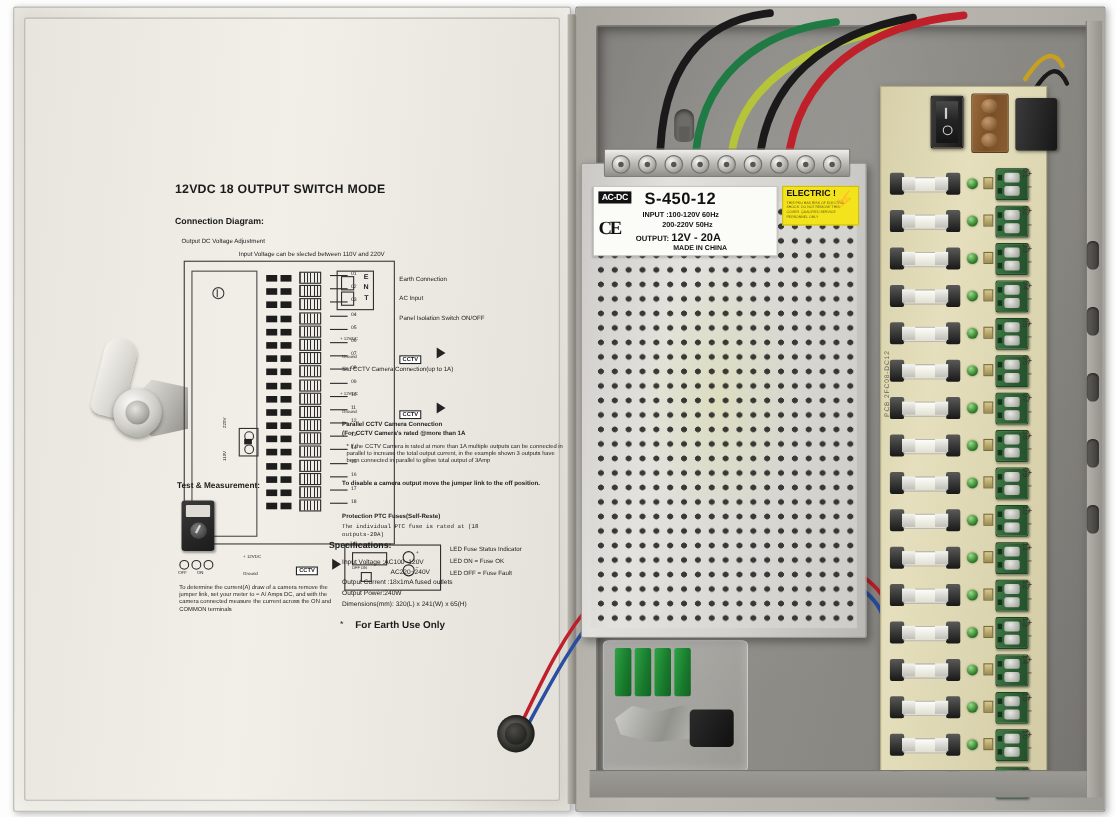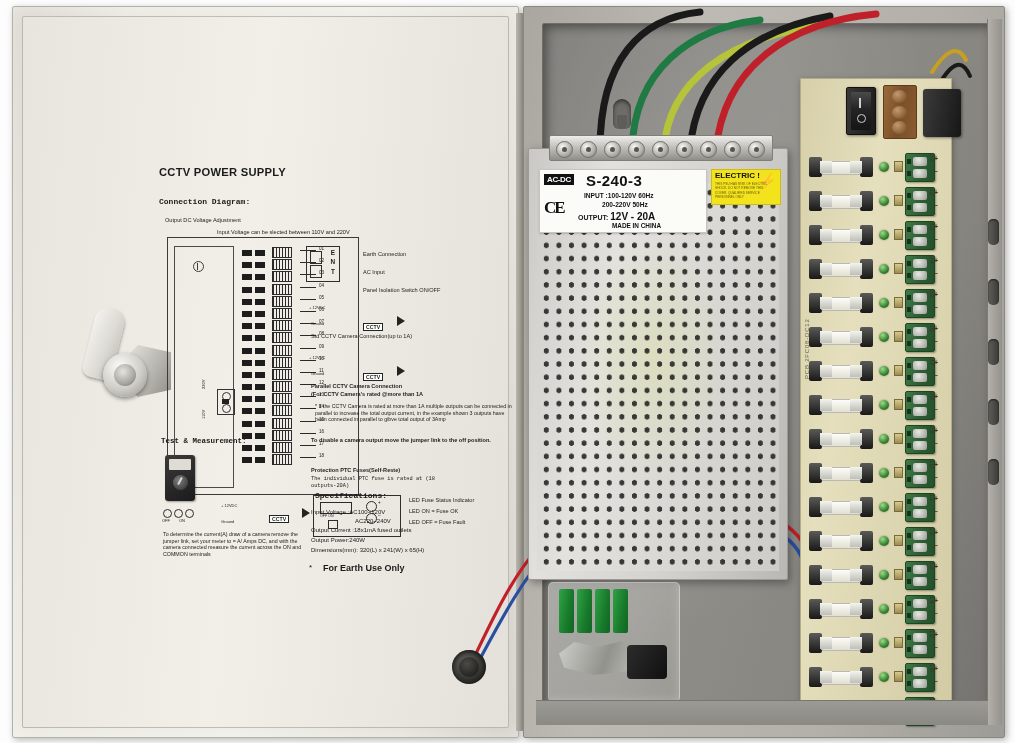--- a/index.html
+++ b/index.html
@@ -53,21 +53,21 @@
   .lock-barrel:after{content:"";position:absolute;left:11px;top:11px;width:22px;height:22px;border-radius:50%;
     background:radial-gradient(circle at 40% 35%,#e6e4de,#a9a7a1 60%,#6e6c67);}
   .lock-nut{position:absolute;left:44px;top:40px;width:46px;height:52px;
     background:linear-gradient(120deg,#e8e6e0,#b9b7b1 55%,#8f8d87);
     clip-path:polygon(28% 0,100% 14%,100% 86%,28% 100%,0 74%,0 26%);
     box-shadow:1px 2px 3px rgba(0,0,0,.3);}
 
   
   .label{position:absolute;left:146px;top:158px;width:355px;height:412px;color:#1b1b1b;}
   .lb-title{font-size:11.2px;font-weight:bold;letter-spacing:.25px;line-height:14px;}
-  .lb-sub{position:absolute;left:0;top:32px;font-size:8px;font-weight:bold;font-family:Liberation Mono, monospace;}
+  .lb-sub{position:absolute;left:0;top:32px;font-size:8px;font-weight:bold;}
   .tiny{font-size:5.3px;line-height:6.6px;}
   .tiny6{font-size:6px;line-height:7.5px;}
   .lb-annot{position:absolute;font-size:5.6px;color:#1e1e1e;white-space:nowrap;}
 
   .diagram{position:absolute;left:8px;top:72px;width:190px;height:256px;border:1px solid #3a3a3a;}
   .dgm-inner{position:absolute;left:6px;top:8px;width:58px;height:240px;border:1px solid #4a4a4a;}
   .screwc{position:absolute;left:18px;top:14px;width:9px;height:9px;border-radius:50%;border:1px solid #3c3c3c;}
   .screwc:after{content:"";position:absolute;left:3px;top:1px;width:1px;height:7px;background:#3c3c3c;}
   .jumper-sw{position:absolute;left:42px;top:142px;width:16px;height:24px;border:1px solid #333;}
   .jumper-sw i{position:absolute;left:4px;width:7px;height:7px;border-radius:50%;border:1px solid #333;display:block;}
@@ -218,21 +218,21 @@
   <div class="door">
     <div class="door-inner"></div>
 
     <div class="lock">
       <div class="lock-cam"></div>
       <div class="lock-nut"></div>
       <div class="lock-barrel"></div>
     </div>
 
     <div class="label">
-      <div class="lb-title">CCTV POWER SUPPLY</div>
+      <div class="lb-title">12VDC 18 OUTPUT SWITCH MODE</div>
       <div class="lb-sub">Connection Diagram:</div>
 
       <div class="lb-annot" style="left:6px;top:52px;">Output DC Voltage Adjustment</div>
       <div class="lb-annot" style="left:58px;top:64px;">Input Voltage can be slected between 110V and 220V</div>
 
       <div class="diagram">
         <div class="dgm-inner">
           <div class="screwc"></div>
           <div class="jumper-sw">
             <i class="a"></i>
@@ -512,21 +512,21 @@
         <span class="tiny" style="position:absolute;left:16px;top:9px;font-size:4px;">ON</span>
       </div>
       <div style="position:absolute;left:110px;top:342px;">
         <span class="ccty">CCTV</span>
         <span class="cam" style="left:33px;top:1px;"></span>
       </div>
       <div class="lb-annot" style="left:62px;top:338px;font-size:4px;">+ 12VDC</div>
       <div class="lb-annot" style="left:62px;top:354px;font-size:4px;">Ground</div>
       <div class="tiny" style="position:absolute;left:4px;top:366px;width:140px;">To determine the current(A) draw of a camera remove the jumper link, set your meter to = A/ Amps DC, and with the camera connected measure the current across the ON and COMMON terminals</div>
 
-      <div class="lb-sub" style="top:326px;left:156px;font-size:8px;">Specifications:</div>
+      <div class="lb-sub" style="top:326px;left:140px;font-size:8px;">Specifications:</div>
       <div class="tiny6" style="position:absolute;left:152px;top:344px;">Input Voltage :AC100~120V</div>
       <div class="tiny6" style="position:absolute;left:196px;top:353px;">AC220~240V</div>
       <div class="tiny6" style="position:absolute;left:152px;top:362px;">Output Current :18x1mA fused outlets</div>
       <div class="tiny6" style="position:absolute;left:152px;top:372px;">Output Power:240W</div>
       <div class="tiny6" style="position:absolute;left:152px;top:382px;">Dimensions(mm): 320(L) x 241(W) x 65(H)</div>
       <div style="position:absolute;left:150px;top:398px;font-size:8px;">*</div>
       <div style="position:absolute;left:164px;top:398px;font-size:9px;font-weight:bold;">For Earth Use Only</div>
     </div>
     <div class="door-edge"></div>
   </div>
@@ -573,21 +573,21 @@
       <div class="psu-screw" style="left:150px"></div>
         <div class="psu-screw" style="left:174px"></div>
       <div class="psu-screw" style="left:198px"></div>
     </div>
     <div class="psu-vent">
       <div class="holes"></div>
     </div>
 
     <div class="psu-label">
       <div class="acdc">AC-DC</div>
-      <div class="model">S-240-3</div>
+      <div class="model">S-450-12</div>
       <div class="ce">CE</div>
       <div class="spec1">INPUT :100-120V 60Hz</div>
       <div class="spec2">200-220V 50Hz</div>
       <div class="spec3">
         <span>OUTPUT:</span>
         <b>12V - 20A</b>
       </div>
       <div class="spec4">MADE IN CHINA</div>
     </div>
 

